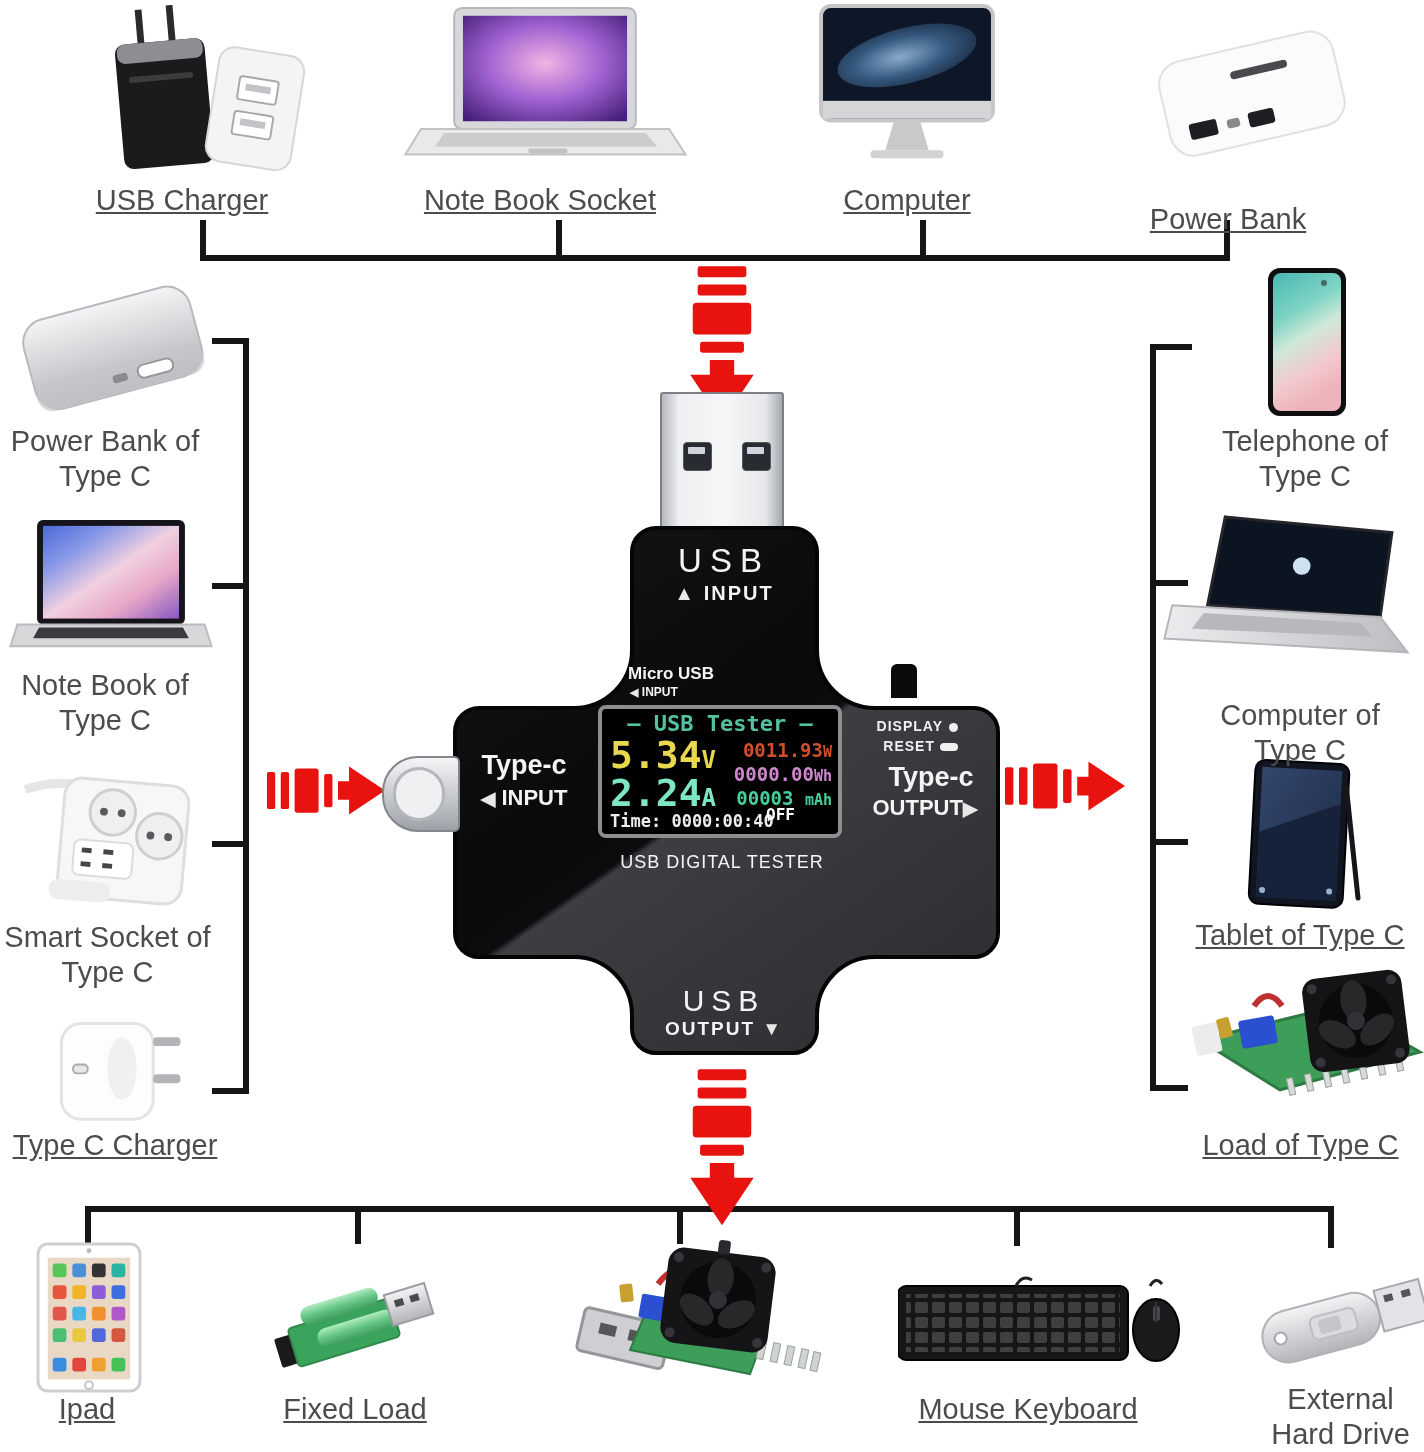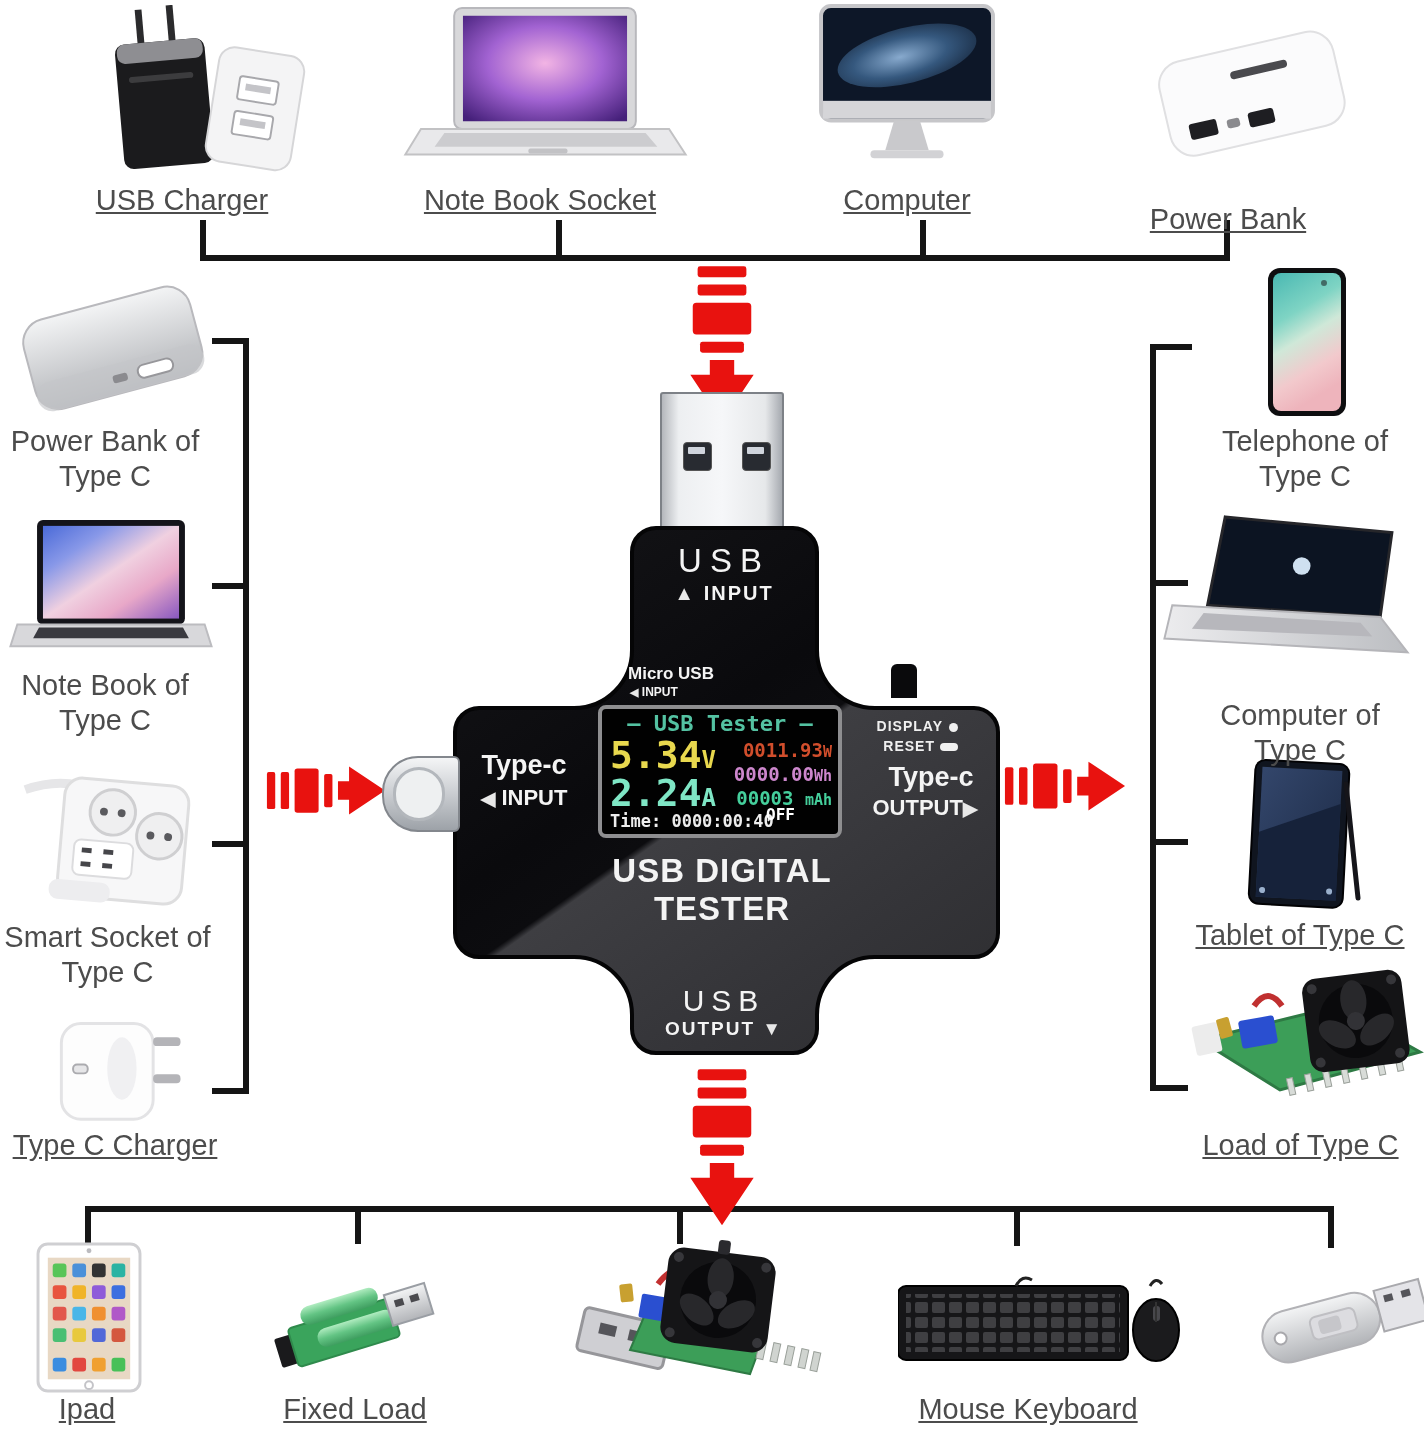--- a/index.html
+++ b/index.html
@@ -428,20 +428,21 @@
   <div class="lbl nowrap" style="left:0px;top:1128px;width:230px;">Type C Charger</div>
 
   <div class="lbl" style="left:1215px;top:424px;width:180px;">Telephone of Type C</div>
   <div class="lbl" style="left:1220px;top:698px;width:160px;">Computer of Type C</div>
   <div class="lbl nowrap" style="left:1180px;top:918px;width:240px;">Tablet of Type C</div>
   <div class="lbl nowrap" style="left:1193px;top:1128px;width:215px;">Load of Type C</div>
 
   <div class="lbl nowrap" style="left:17px;top:1392px;width:140px;">Ipad</div>
   <div class="lbl nowrap" style="left:255px;top:1392px;width:200px;">Fixed Load</div>
   <div class="lbl nowrap" style="left:903px;top:1392px;width:250px;">Mouse Keyboard</div>
+  <div class="lbl" style="left:1263px;top:1382px;width:155px;">External Hard Drive</div>
 
   <div id="usb-plug">
     <div class="plughole" style="left:21px;top:48px;">
         <span></span>
       </div>
     <div class="plughole" style="left:80px;top:48px;">
         <span></span>
       </div>
   </div>
   <div id="knob"></div>
@@ -504,21 +505,21 @@
     <span>RESET</span><span class="pill"></span>
   </div>
 
   <div class="devtext" style="left:861px;top:762px;width:140px;font-size:27px;font-weight:bold;">
     <span>Type-c</span>
   </div>
   <div class="devtext" style="left:855px;top:795px;width:140px;font-size:22px;font-weight:bold;">
     <span>OUTPUT</span><span class="tri" style="font-size:19px;">▶</span>
   </div>
 
-  <div class="devtext" style="left:572px;top:852px;width:300px;font-size:33px;font-weight:bold;letter-spacing:1px;">USB DIGITAL TESTER</div>
+  <div class="devtext" style="left:572px;top:852px;width:300px;font-size:18px;font-weight:normal;letter-spacing:1px;">USB DIGITAL TESTER</div>
 
   <div class="devtext" style="left:624px;top:984px;width:200px;font-size:30px;letter-spacing:7px;">
     <span>USB</span>
   </div>
   <div class="devtext" style="left:624px;top:1018px;width:200px;font-size:19px;font-weight:bold;letter-spacing:2px;">
     <span>OUTPUT</span>
     <span class="tri">▼</span>
   </div>
 
   <div id="typec-plug">

